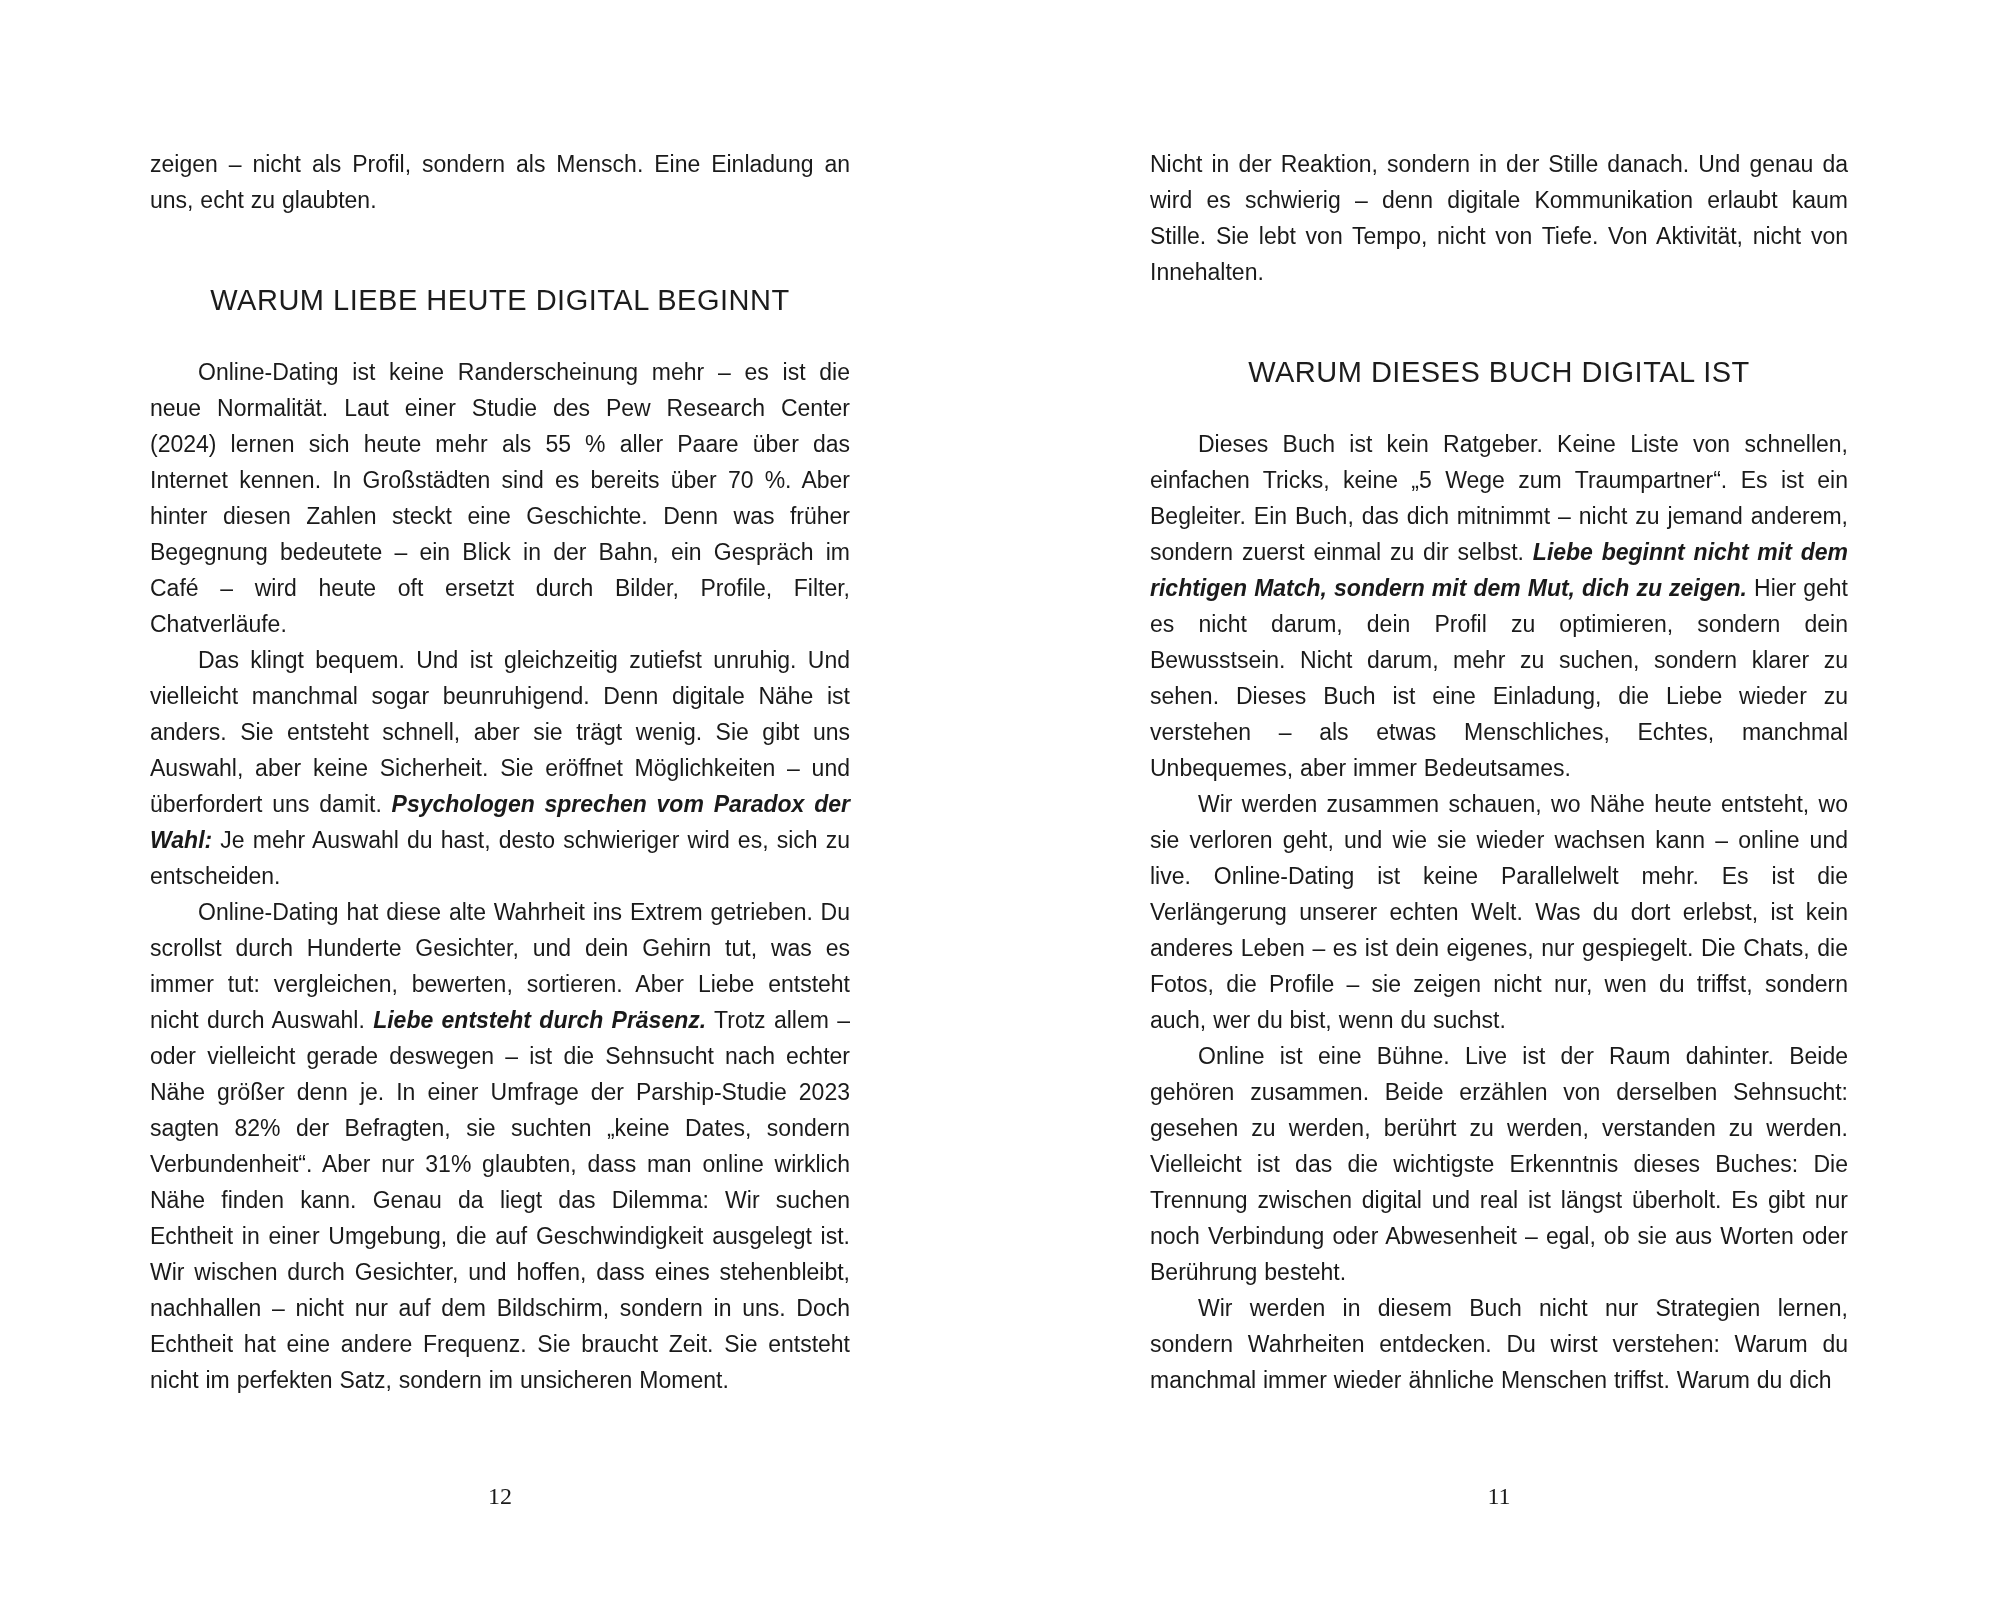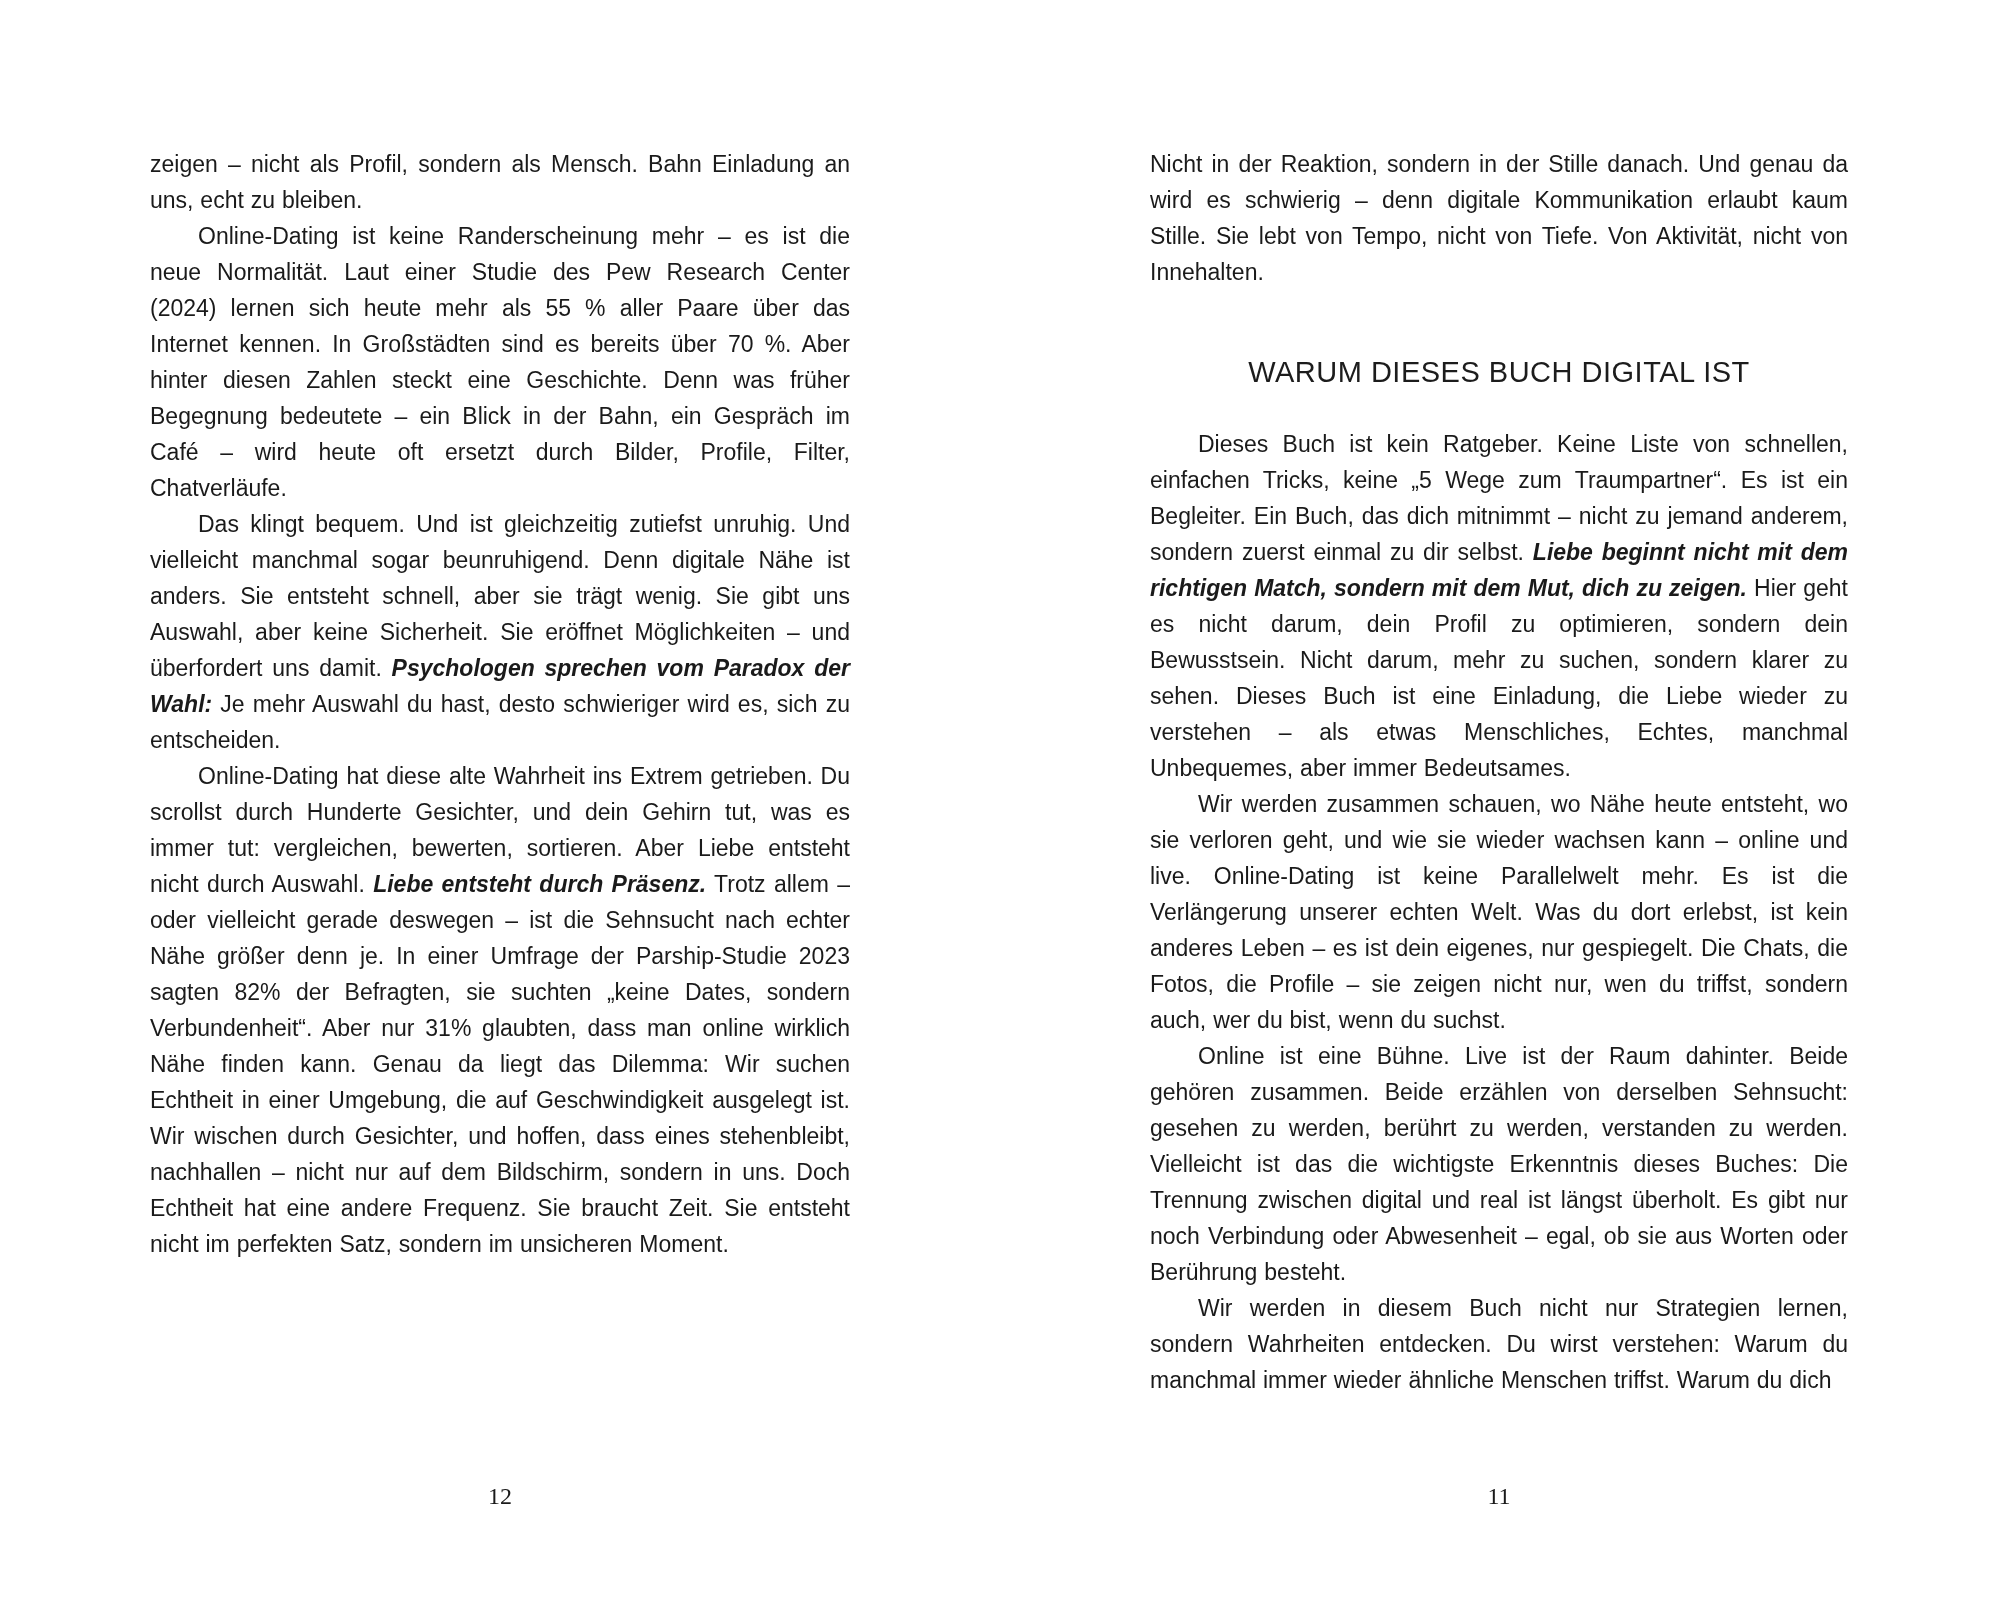--- a/index.html
+++ b/index.html
@@ -60,21 +60,22 @@
     color: #1a1a1a;
   }
 </style>
 </head>
 <body>
 
 <main>
 
   <section class="page" id="page-left">
     <div class="text-col">
-      <p class="continuation">zeigen – nicht als Profil, sondern als Mensch. Bahn Einladung an uns, echt zu bleiben.</p>
+      <p class="continuation">zeigen – nicht als Profil, sondern als Mensch. Eine Einladung an uns, echt zu glaubten.</p>
+      <h2 class="heading">WARUM LIEBE HEUTE DIGITAL BEGINNT</h2>
       <div>
           <p class="para indent"><span>Online-Dating ist keine Randerscheinung mehr – es ist die neue Normalität. Laut einer Studie des Pew Research Center (2024) lernen sich heute mehr als 55 % aller Paare über das Internet kennen. In Großstädten sind es bereits über 70 %. Aber hinter diesen Zahlen steckt eine Geschichte. Denn was früher Begegnung bedeutete – ein Blick in der Bahn, ein Gespräch im Café – wird heute oft ersetzt durch Bilder, Profile, Filter, Chatverläufe.</span></p>
           <p class="para indent"><span>Das klingt bequem. Und ist gleichzeitig zutiefst unruhig. Und vielleicht manchmal sogar beunruhigend. Denn digitale Nähe ist anders. Sie entsteht schnell, aber sie trägt wenig. Sie gibt uns Auswahl, aber keine Sicherheit. Sie eröffnet Möglichkeiten – und überfordert uns damit. </span><em>Psychologen sprechen vom Paradox der Wahl:</em><span> Je mehr Auswahl du hast, desto schwieriger wird es, sich zu entscheiden.</span></p>
           <p class="para indent"><span>Online-Dating hat diese alte Wahrheit ins Extrem getrieben. Du scrollst durch Hunderte Gesichter, und dein Gehirn tut, was es immer tut: vergleichen, bewerten, sortieren. Aber Liebe entsteht nicht durch Auswahl. </span><em>Liebe entsteht durch Präsenz.</em><span> Trotz allem – oder vielleicht gerade deswegen – ist die Sehnsucht nach echter Nähe größer denn je. In einer Umfrage der Parship-Studie 2023 sagten 82% der Befragten, sie suchten „keine Dates, sondern Verbundenheit“. Aber nur 31% glaubten, dass man online wirklich Nähe finden kann. Genau da liegt das Dilemma: Wir suchen Echtheit in einer Umgebung, die auf Geschwindigkeit ausgelegt ist. Wir wischen durch Gesichter, und hoffen, dass eines stehenbleibt, nachhallen – nicht nur auf dem Bildschirm, sondern in uns. Doch Echtheit hat eine andere Frequenz. Sie braucht Zeit. Sie entsteht nicht im perfekten Satz, sondern im unsicheren Moment.</span></p>
         </div>
     </div>
     <div class="page-number">12</div>
   </section>
 
   <section class="page" id="page-right">

